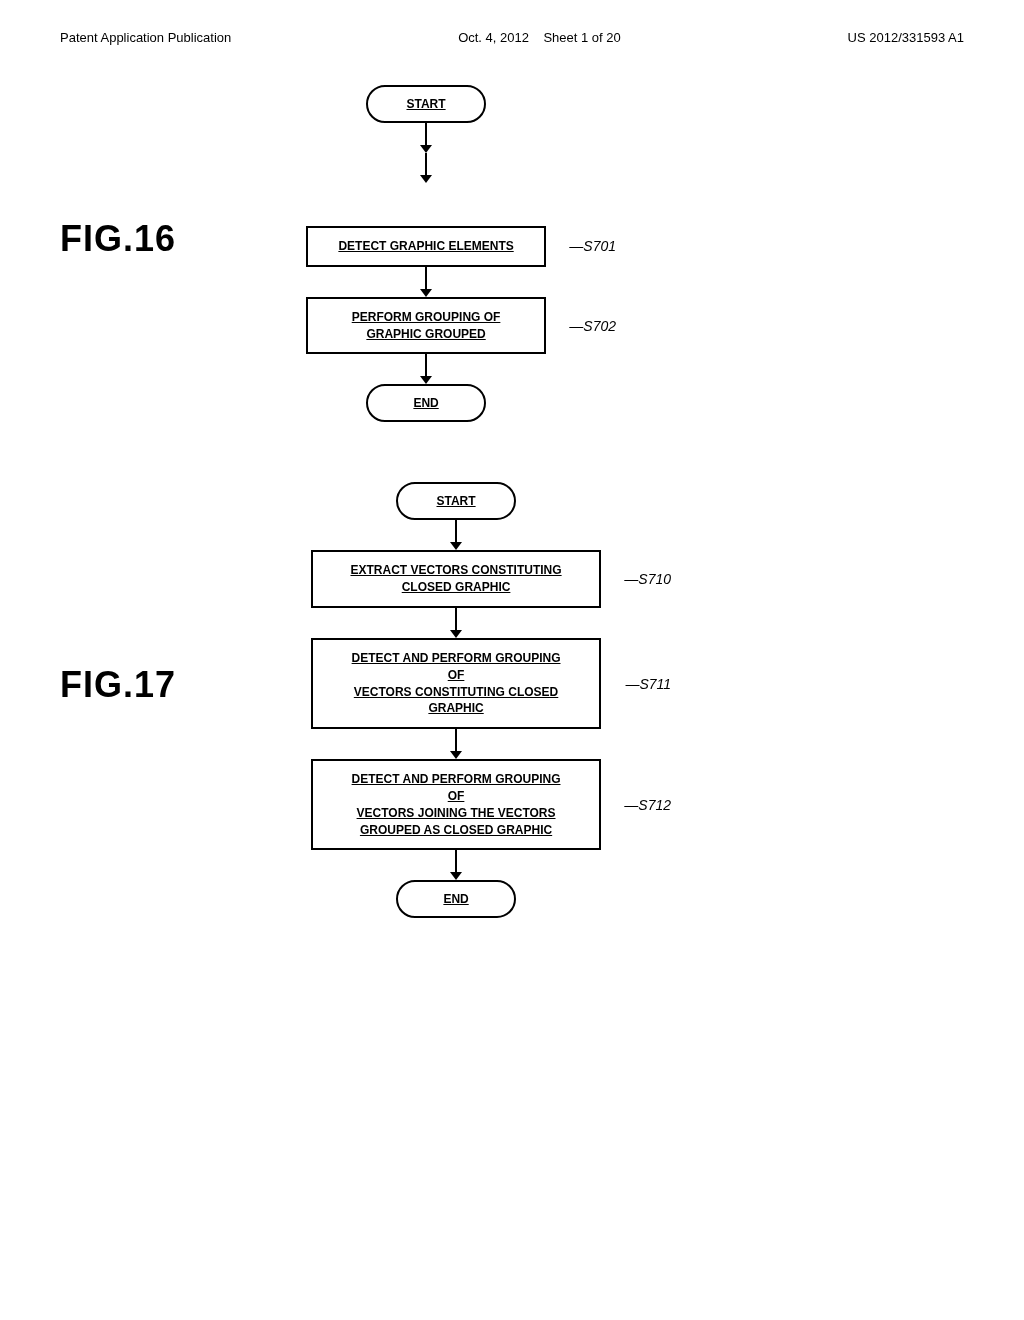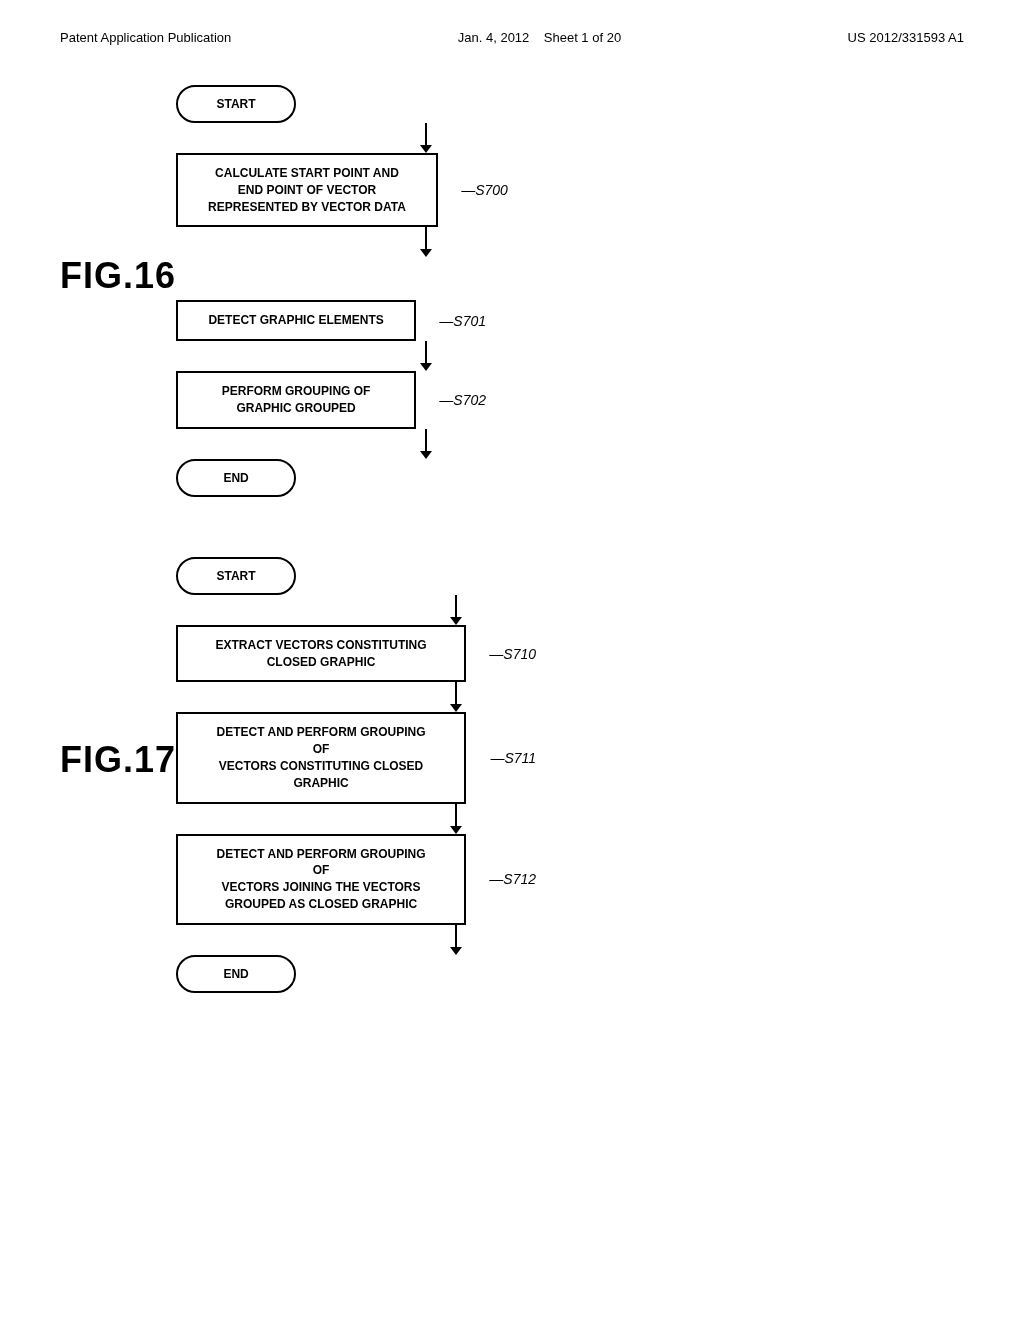--- a/index.html
+++ b/index.html
@@ -43,24 +43,25 @@
     .flowchart {
       display: flex;
       flex-direction: column;
       align-items: center;
       position: relative;
       width: 500px;
     }
     .fc-row {
       display: flex;
       align-items: center;
-      justify-content: flex-start;
+      justify-content: center;
       width: 100%;
       margin: 0;
       position: relative;
+      text-decoration: underline;
     }
     .fc-step {
       display: flex;
       align-items: center;
       position: relative;
     }
     .rounded-rect {
       border: 2px solid #000;
       border-radius: 30px;
       padding: 10px 30px;
@@ -109,49 +110,41 @@
     }
   </style>
 </head>
 <body>
 
 <div class="page">
 
   <div class="header">
     <span>Patent Application Publication</span>
     <span>
-      <span>Jan. 4, 2012</span>&nbsp;&nbsp;&nbsp;
+      <span>Oct. 4, 2012</span>&nbsp;&nbsp;&nbsp;
       <span>Sheet 1 of 20</span>
     </span>
     <span>US 2012/331593 A1</span>
   </div>
 
   <div class="figure-section">
     <div class="figure-title">FIG.16</div>
     <div class="flowchart">
 
       <div class="fc-row">
         <div class="fc-step">
           <div class="rounded-rect">START</div>
         </div>
       </div>
 
       <div class="arrow-down">
         <div class="arrow-line"></div>
         <div class="arrow-head"></div>
       </div>
 
-      <div class="fc-row">
-        <div class="fc-step" style="position:relative;">
-          <div class="rect" style="white-space:pre-line;">CALCULATE START POINT AND
-END POINT OF VECTOR
-REPRESENTED BY VECTOR DATA</div>
-          <span class="step-label">—S700</span>
-        </div>
-      </div>
 
       <div class="arrow-down">
         <div class="arrow-line"></div>
         <div class="arrow-head"></div>
       </div>
 
       <div class="fc-row">
         <div class="fc-step" style="position:relative;margin-top:43px;">
           <div class="rect">DETECT GRAPHIC ELEMENTS</div>
           <span class="step-label">—S701</span>

